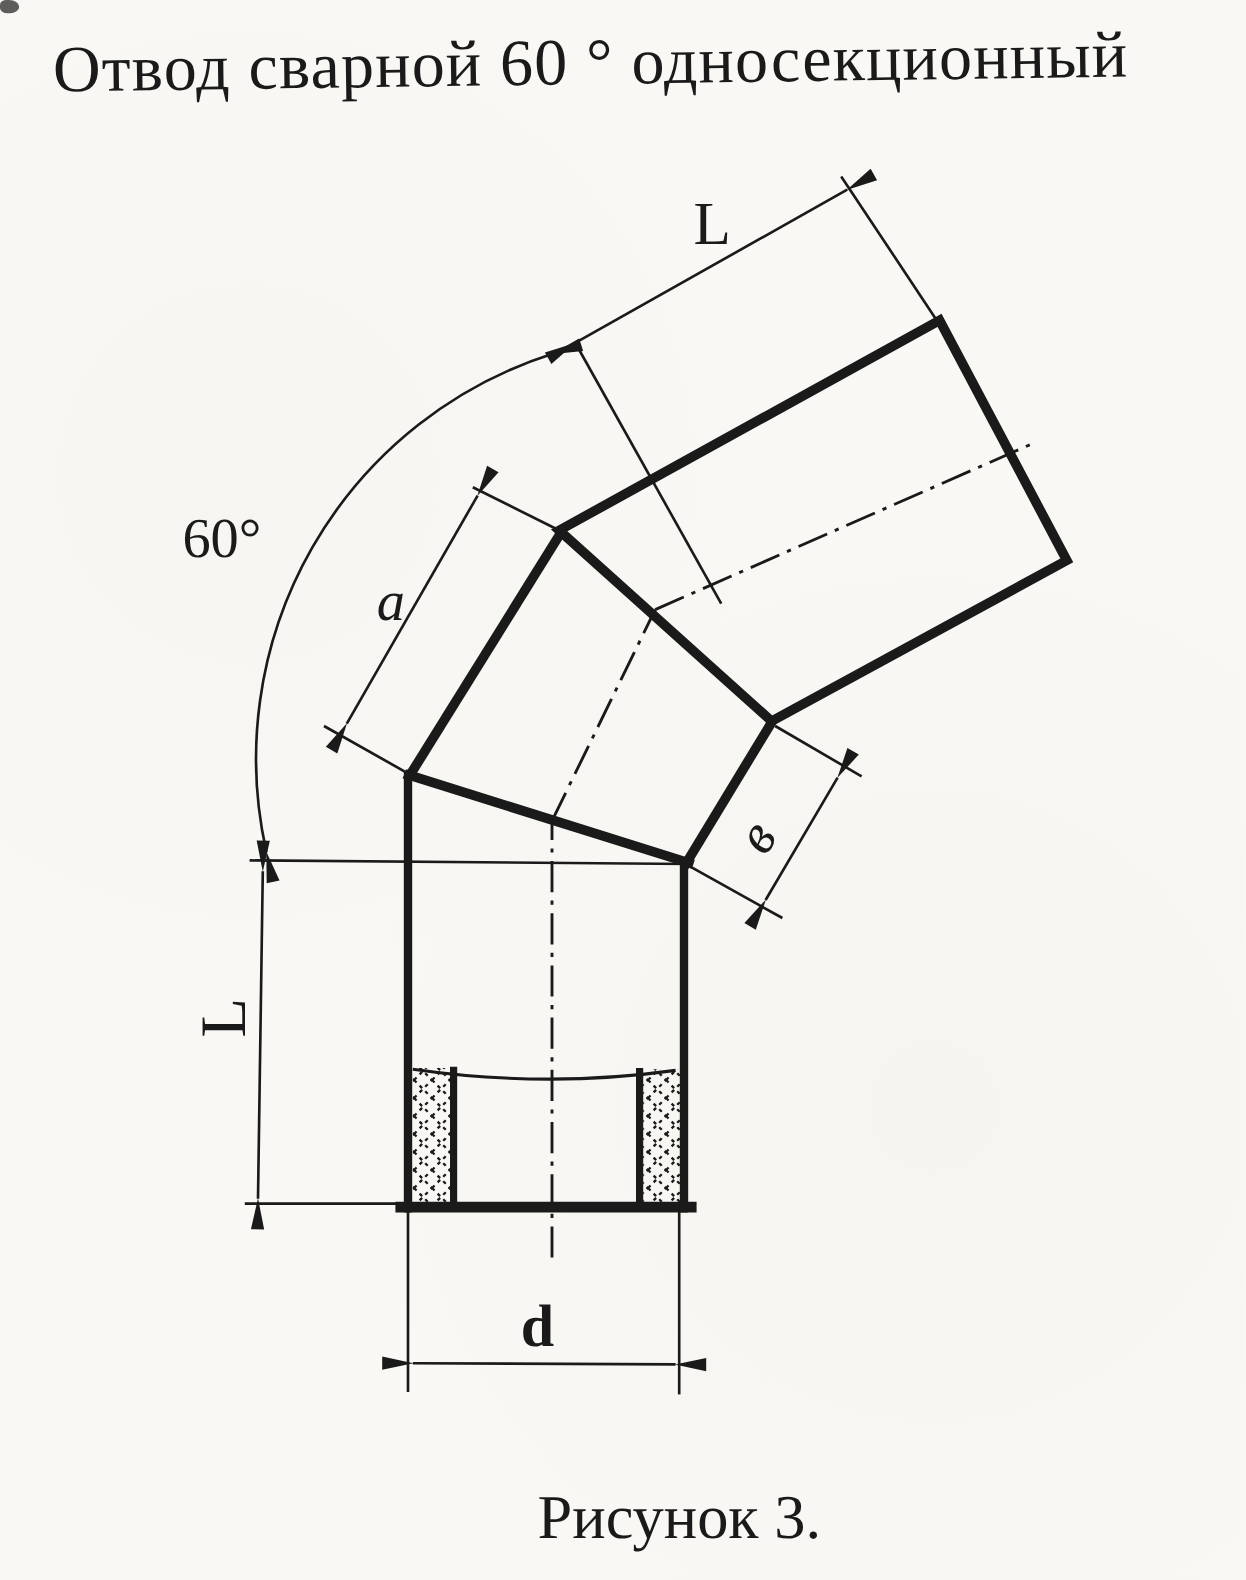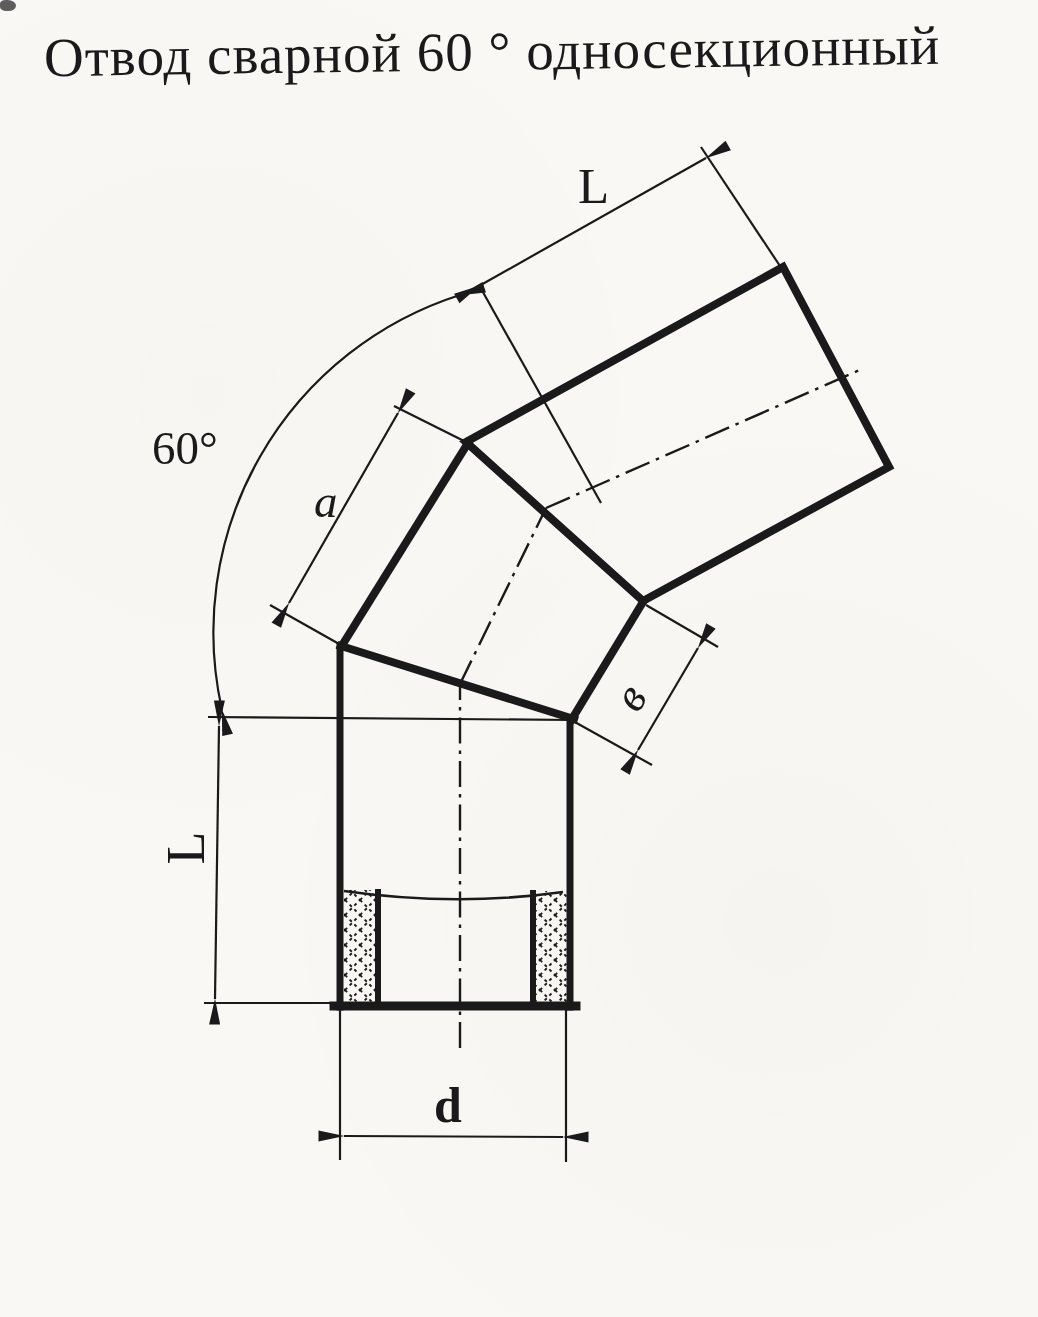--- a/index.html
+++ b/index.html
@@ -133,14 +133,15 @@
     </g>
 
     <text x="578" y="203" font-size="51">L</text>
     <text x="152" y="464" font-size="47">60°</text>
     <text x="314" y="517" font-size="47" font-style="italic">a</text>
     <text x="628" y="714" font-size="47" font-style="italic" text-anchor="middle" transform="rotate(-58 628 696)">в</text>
     <text x="186" y="866" font-size="54" text-anchor="middle" transform="rotate(-90 186 848)">L</text>
     <text x="434" y="1122" font-size="50" font-weight="bold">d</text>
   </svg>
 
+  <div class="figure-caption">Рисунок 3.</div>
 
 </div>
 
 </body></html>

